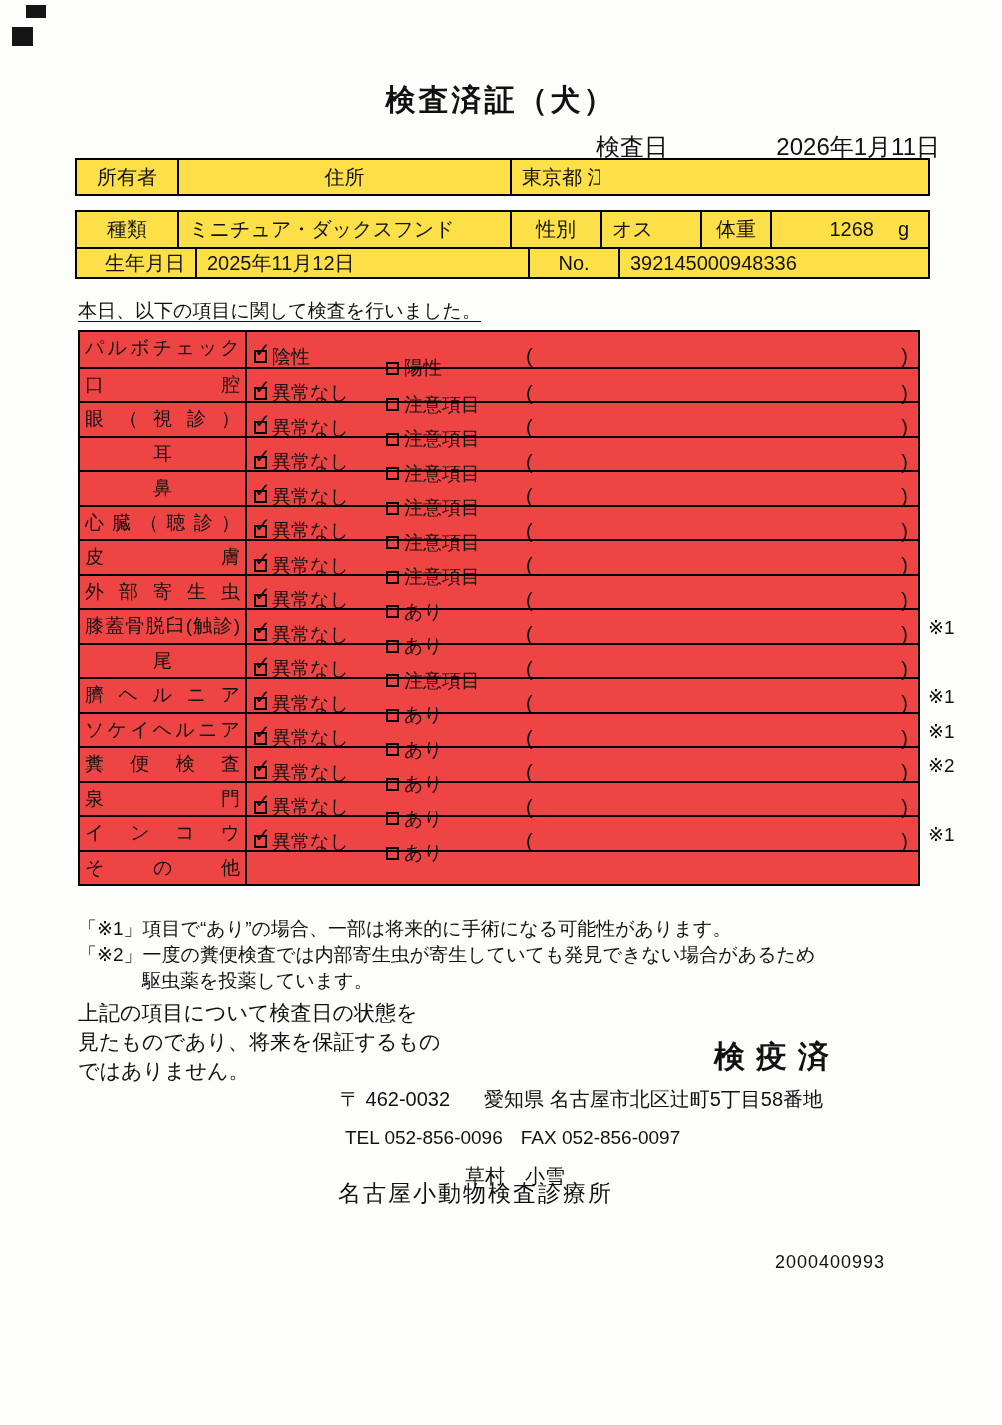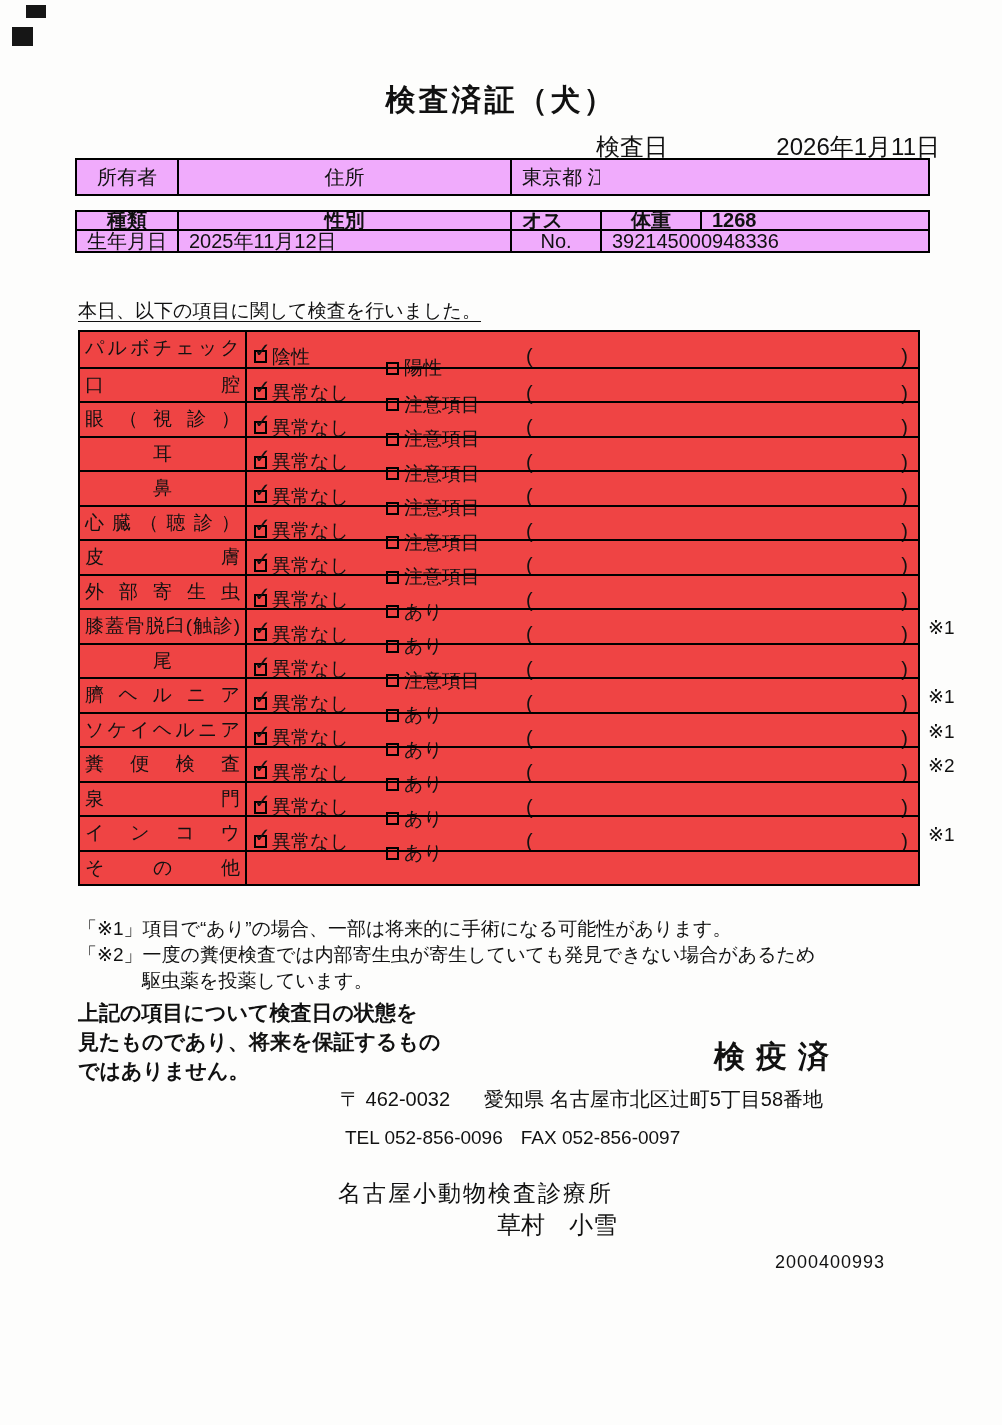--- a/index.html
+++ b/index.html
@@ -15,31 +15,31 @@
 
   .doc-title {
     position:absolute; top:80px; left:0; width:100%;
     text-align:center; font-size:30px; font-weight:700; letter-spacing:3px;
   }
   .date-row {
     position:absolute; top:131px; left:588px; right:62px;
     display:flex; justify-content:space-between; font-size:24px;margin-left:8px;
   }
 
-  .tbl { position:absolute; left:75px; width:855px; border:2px solid #000; background:#f0abfc; }
+  .tbl { position:absolute; left:75px; width:855px; border:2px solid #000; background:#fde047; }
   .trow { display:grid; }
   .trow + .trow { border-top:2px solid #000; }
   .cell { display:flex; align-items:center; padding:0 10px; font-size:20px; overflow:hidden; white-space:nowrap; }
   .cell + .cell { border-left:2px solid #000; }
   .cell.hd { justify-content:center; padding:0 4px; }
   .t-owner { top:158px; }
   .t-owner .trow { grid-template-columns:100px 333px 90px 1fr; height:34px; }
   .t-pet { top:210px; }
-  .t-pet .trow1 { grid-template-columns:100px 333px 90px 100px 70px 1fr; height:17px;font-weight:bold; }
-  .t-pet .trow2 { grid-template-columns:100px 333px 90px 1fr; height:22px; }
+  .t-pet .trow1 { grid-template-columns:100px 333px 90px 100px 70px 1fr; height:35px; }
+  .t-pet .trow2 { grid-template-columns:100px 333px 90px 1fr; height:30px;padding-left:18px; }
   .wval { flex:1; text-align:right; padding-right:24px; }
   .wunit { width:20px; text-align:left; }
 
   .intro {
     position:absolute; top:298px; left:78px; font-size:19px;
     text-decoration:underline; text-underline-offset:4px;
   }
 
   .ctable { position:absolute; top:330px; left:78px; width:842px; border:2px solid #000; background:#ef4444; }
   .crow { display:grid; grid-template-columns:167px 1fr; height:34.5px; position:relative; }
@@ -60,30 +60,30 @@
   }
   .spacer { flex:1; }
   .paren { font-size:20px; }
   .note { position:absolute; left:calc(100% + 10px); top:6px; font-size:19px; white-space:nowrap; }
 
   .footnotes { position:absolute; top:916px; left:78px; font-size:19px; line-height:26px; }
   .fn.indent { padding-left:64px; }
 
   .disclaimer {
     position:absolute; top:998px; left:78px; font-size:21px; line-height:29px;
-    font-weight:700; white-space:pre-line;
+    font-weight:400; white-space:pre-line;
   }
   .stamp {
     position:absolute; top:1036px; left:714px; font-size:31px;
     font-weight:600; letter-spacing:11px; white-space:nowrap;
   }
   .postal { position:absolute; top:1086px; left:340px; font-size:20px; display:flex; gap:34px; white-space:nowrap; }
   .telfax { position:absolute; top:1127px; left:345px; font-size:19px; display:flex; gap:18px; white-space:nowrap;text-align:right; }
   .clinic-name { position:absolute; top:1178px; left:338px; font-size:23px; letter-spacing:2px; }
-  .vet-name { position:absolute; top:1209px; left:465px; font-size:24px;margin-left:32px; }
+  .vet-name { position:absolute; top:1163px; left:465px; font-size:20px; }
   .doc-code { position:absolute; top:1252px; left:775px; font-size:18px; letter-spacing:1px; }
 </style>
 </head>
 <body>
 
 <div class="page">
 
   <div class="artifact a1"></div>
   <div class="artifact a2"></div>
 
@@ -98,20 +98,21 @@
     <div class="trow">
       <div class="cell hd">所有者</div>
       <div class="cell hd">住所</div>
       <div class="cell">東京都 江東区木場3－7－11</div>
     </div>
   </div>
 
   <div class="tbl t-pet">
     <div class="trow trow1">
       <div class="cell hd">種類</div>
+      <div class="cell">ミニチュア・ダックスフンド</div>
       <div class="cell hd">性別</div>
       <div class="cell">オス</div>
       <div class="cell hd">体重</div>
       <div class="cell">
         <span class="wval">1268</span>
         <span class="wunit">g</span>
       </div>
     </div>
     <div class="trow trow2">
       <div class="cell hd">生年月日</div>

